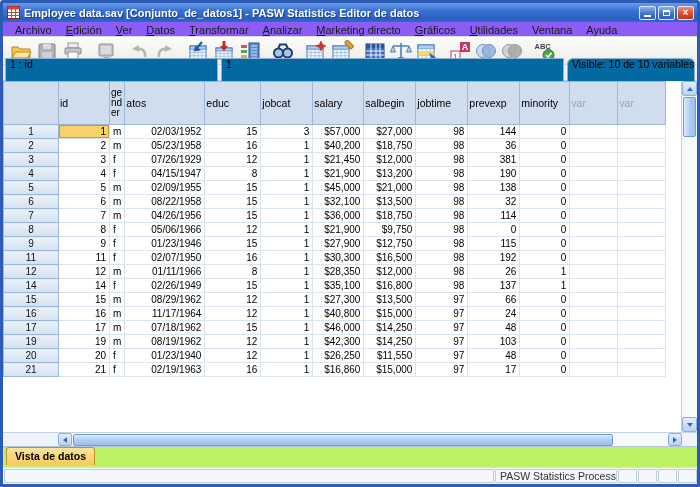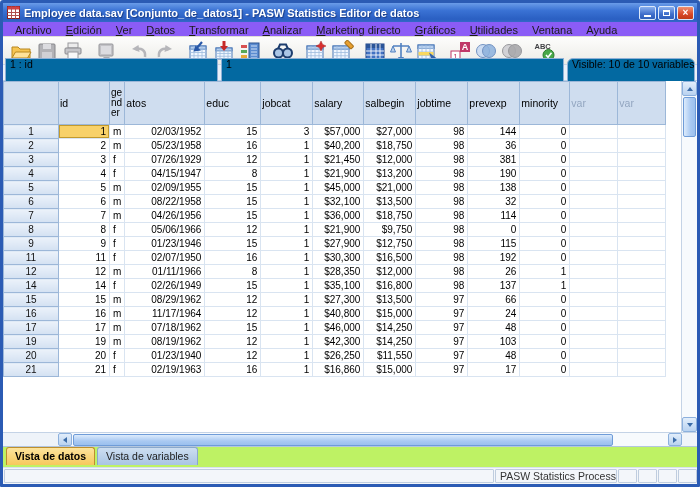--- a/index.html
+++ b/index.html
@@ -597,21 +597,20 @@
     <span class="hthumb"></span>
     <span class="htrack"></span>
     <span class="sbtn">
         <span class="tri-rt"></span>
       </span>
     <span class="hcorner"></span>
   </div>
 
   <div class="tabsbar">
       <span class="tab active">Vista de datos</span>
-      <span class="tab inactive">Vista de variables</span>
     </div>
 
   <div class="statusbar">
     <span class="scell status-main"></span>
     <span class="scell status-msg">PASW Statistics Processor está listo</span>
   <span class="scell status-mini"></span>
       <span class="scell status-mini"></span>
       <span class="scell status-mini"></span>
       <span class="scell status-mini"></span>
     </div>

